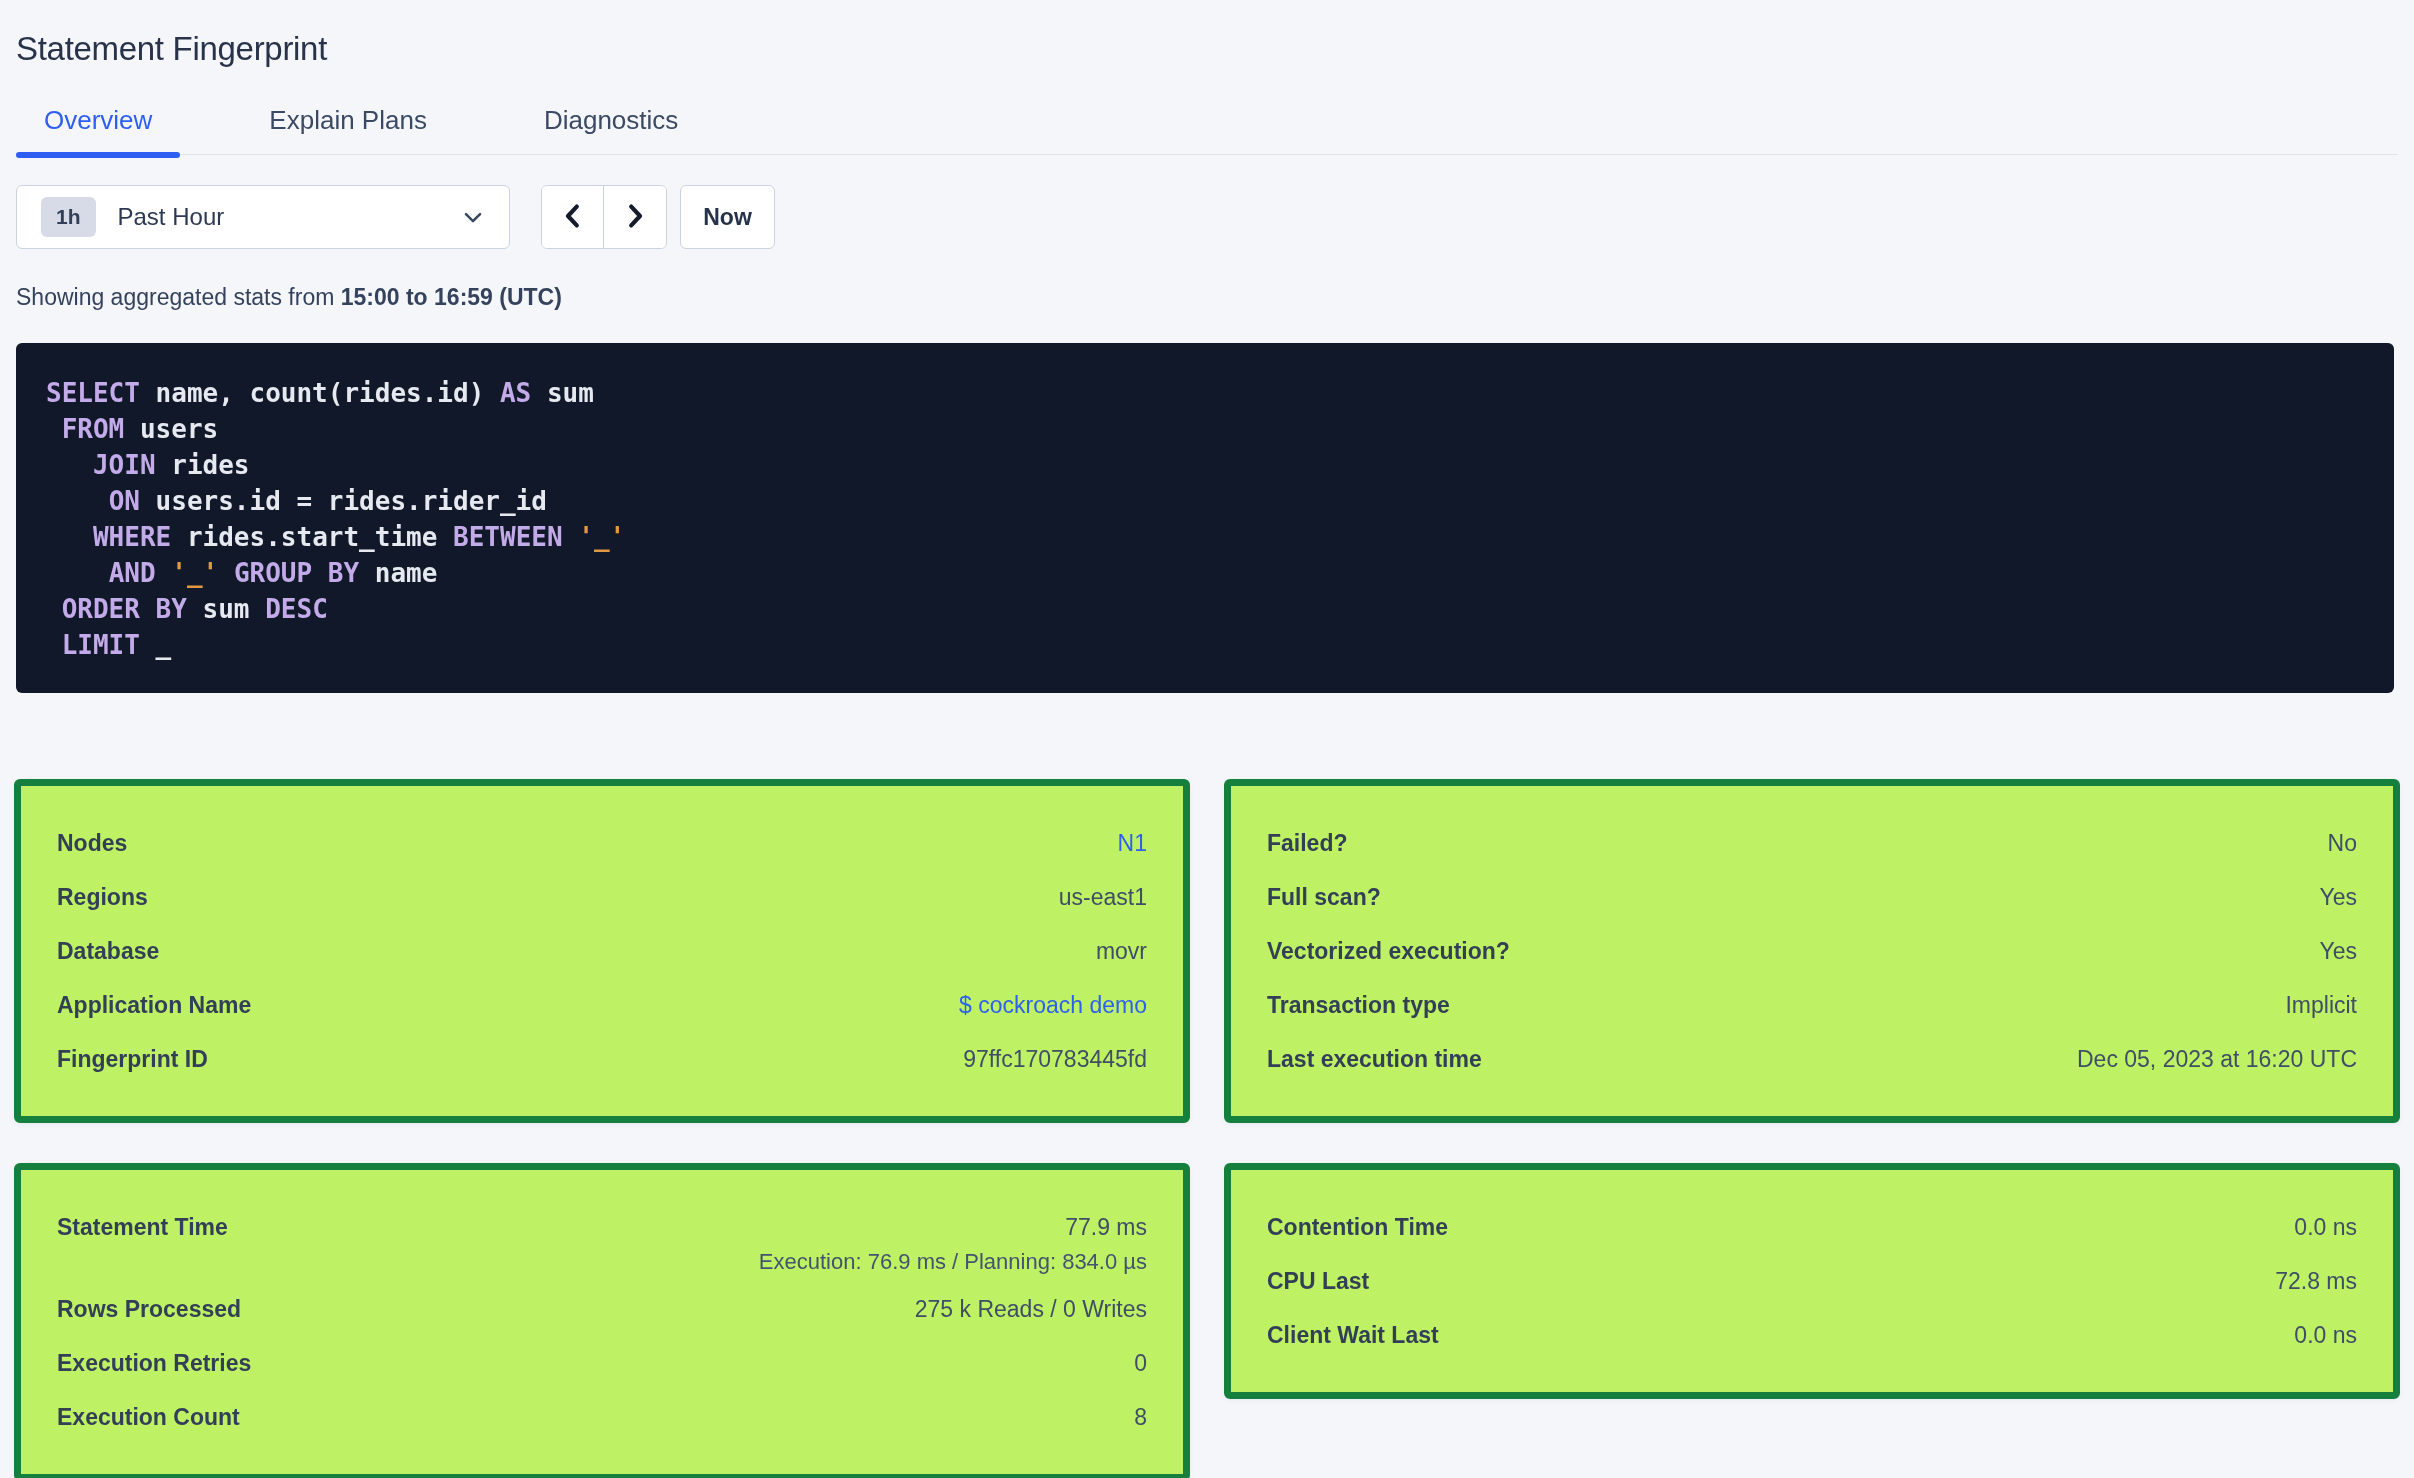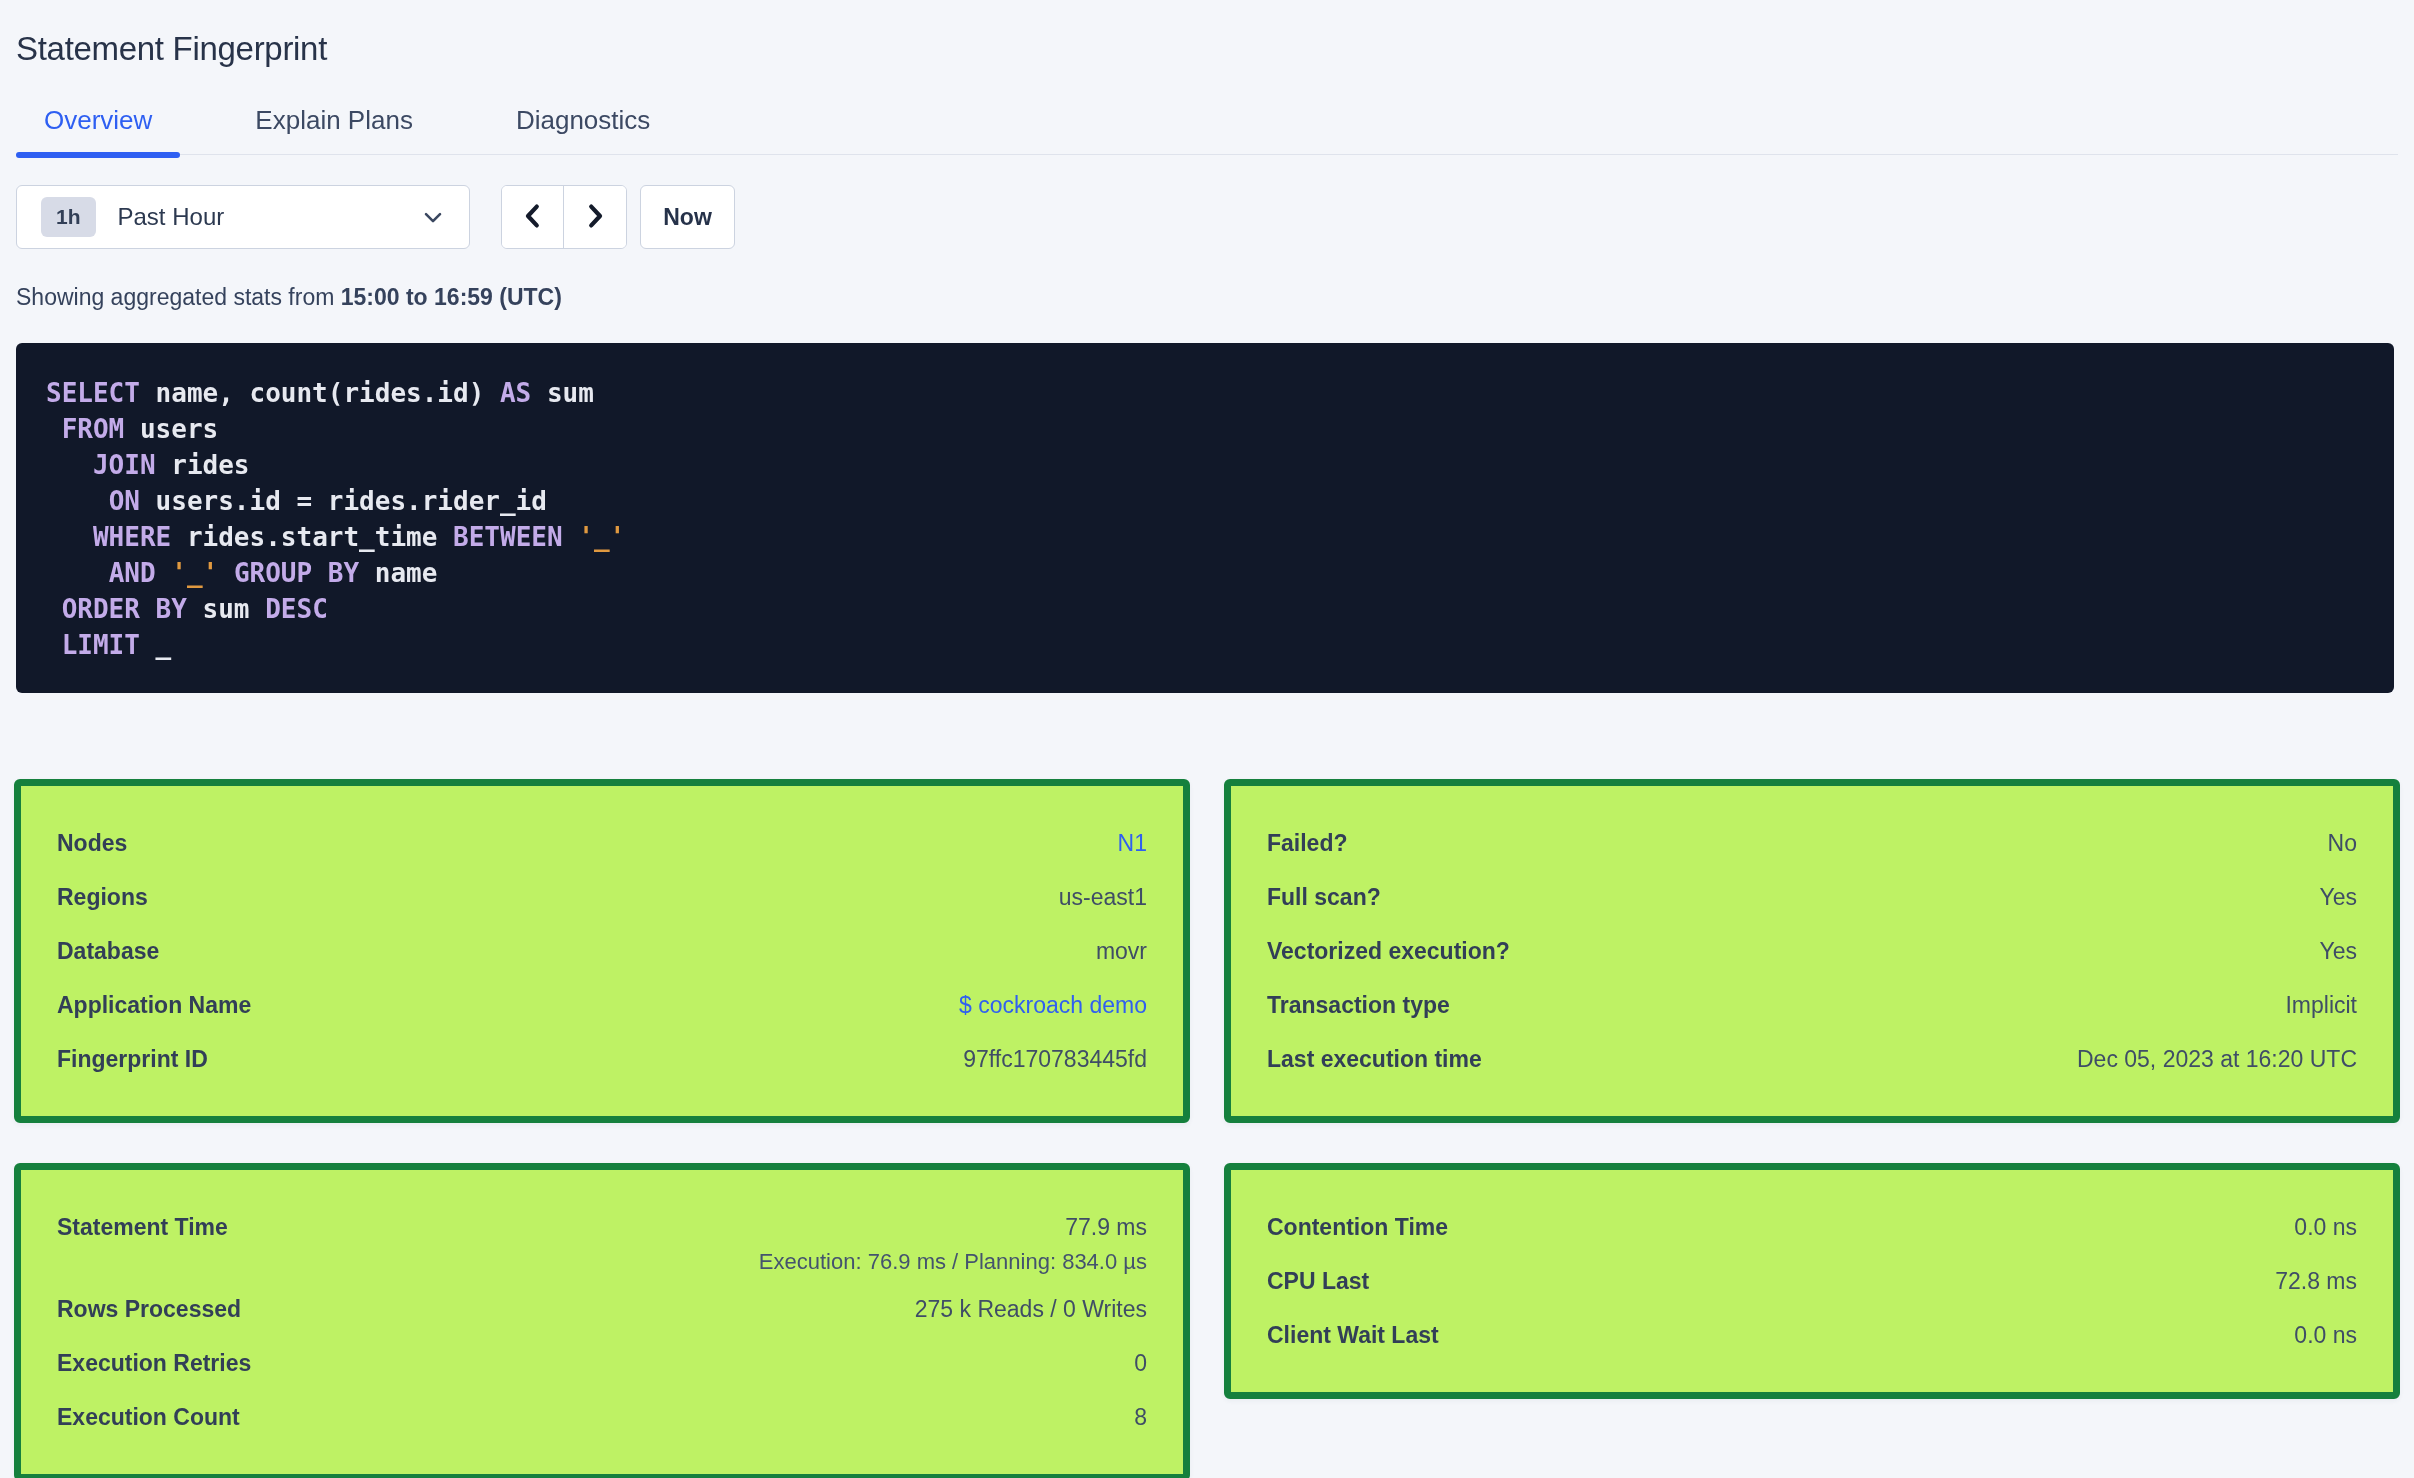--- a/index.html
+++ b/index.html
@@ -14,39 +14,39 @@
   
   .page-title {
     margin:30px 16px 0 16px;
     font-size:33px; font-weight:400; color:#283349;
     letter-spacing:-0.3px;
   }
 
   
   .tabs {
     margin:36px 16px 0 16px;
-    display:flex; gap:47px;
+    display:flex; gap:61px;
     border-bottom:1px solid #dfe3ec;
   }
   .tab {
     position:relative;
     padding:0 28px 18px 28px;
     font-size:26px; color:#3c4963; cursor:pointer;
     line-height:32px;
   }
   .tab.active { color:#2e5ff2; }
   .tab.active::after {
     content:""; position:absolute; left:0; right:0; bottom:-3.5px;
     height:6px; border-radius:3px; background:#2e5ff2;
   }
 
   
   .controls { margin:30px 16px 0 16px; display:flex; align-items:center; }
   .dropdown {
-    width:454px; height:64px; background:#fff;
+    width:494px; height:64px; background:#fff;
     border:1px solid #ccd3e0; border-radius:6px;
     display:flex; align-items:center; padding:0 22px 0 24px;
     cursor:pointer;
   }
   .duration-badge {
     background:#d7dbe7; color:#323f57; border-radius:6px;
     font-size:21px; font-weight:700; padding:8px 15px;
   }
   .dropdown-label { margin-left:22px; font-size:24px; color:#2c3950; }
   .dropdown .chev { margin-left:auto; display:flex; }

